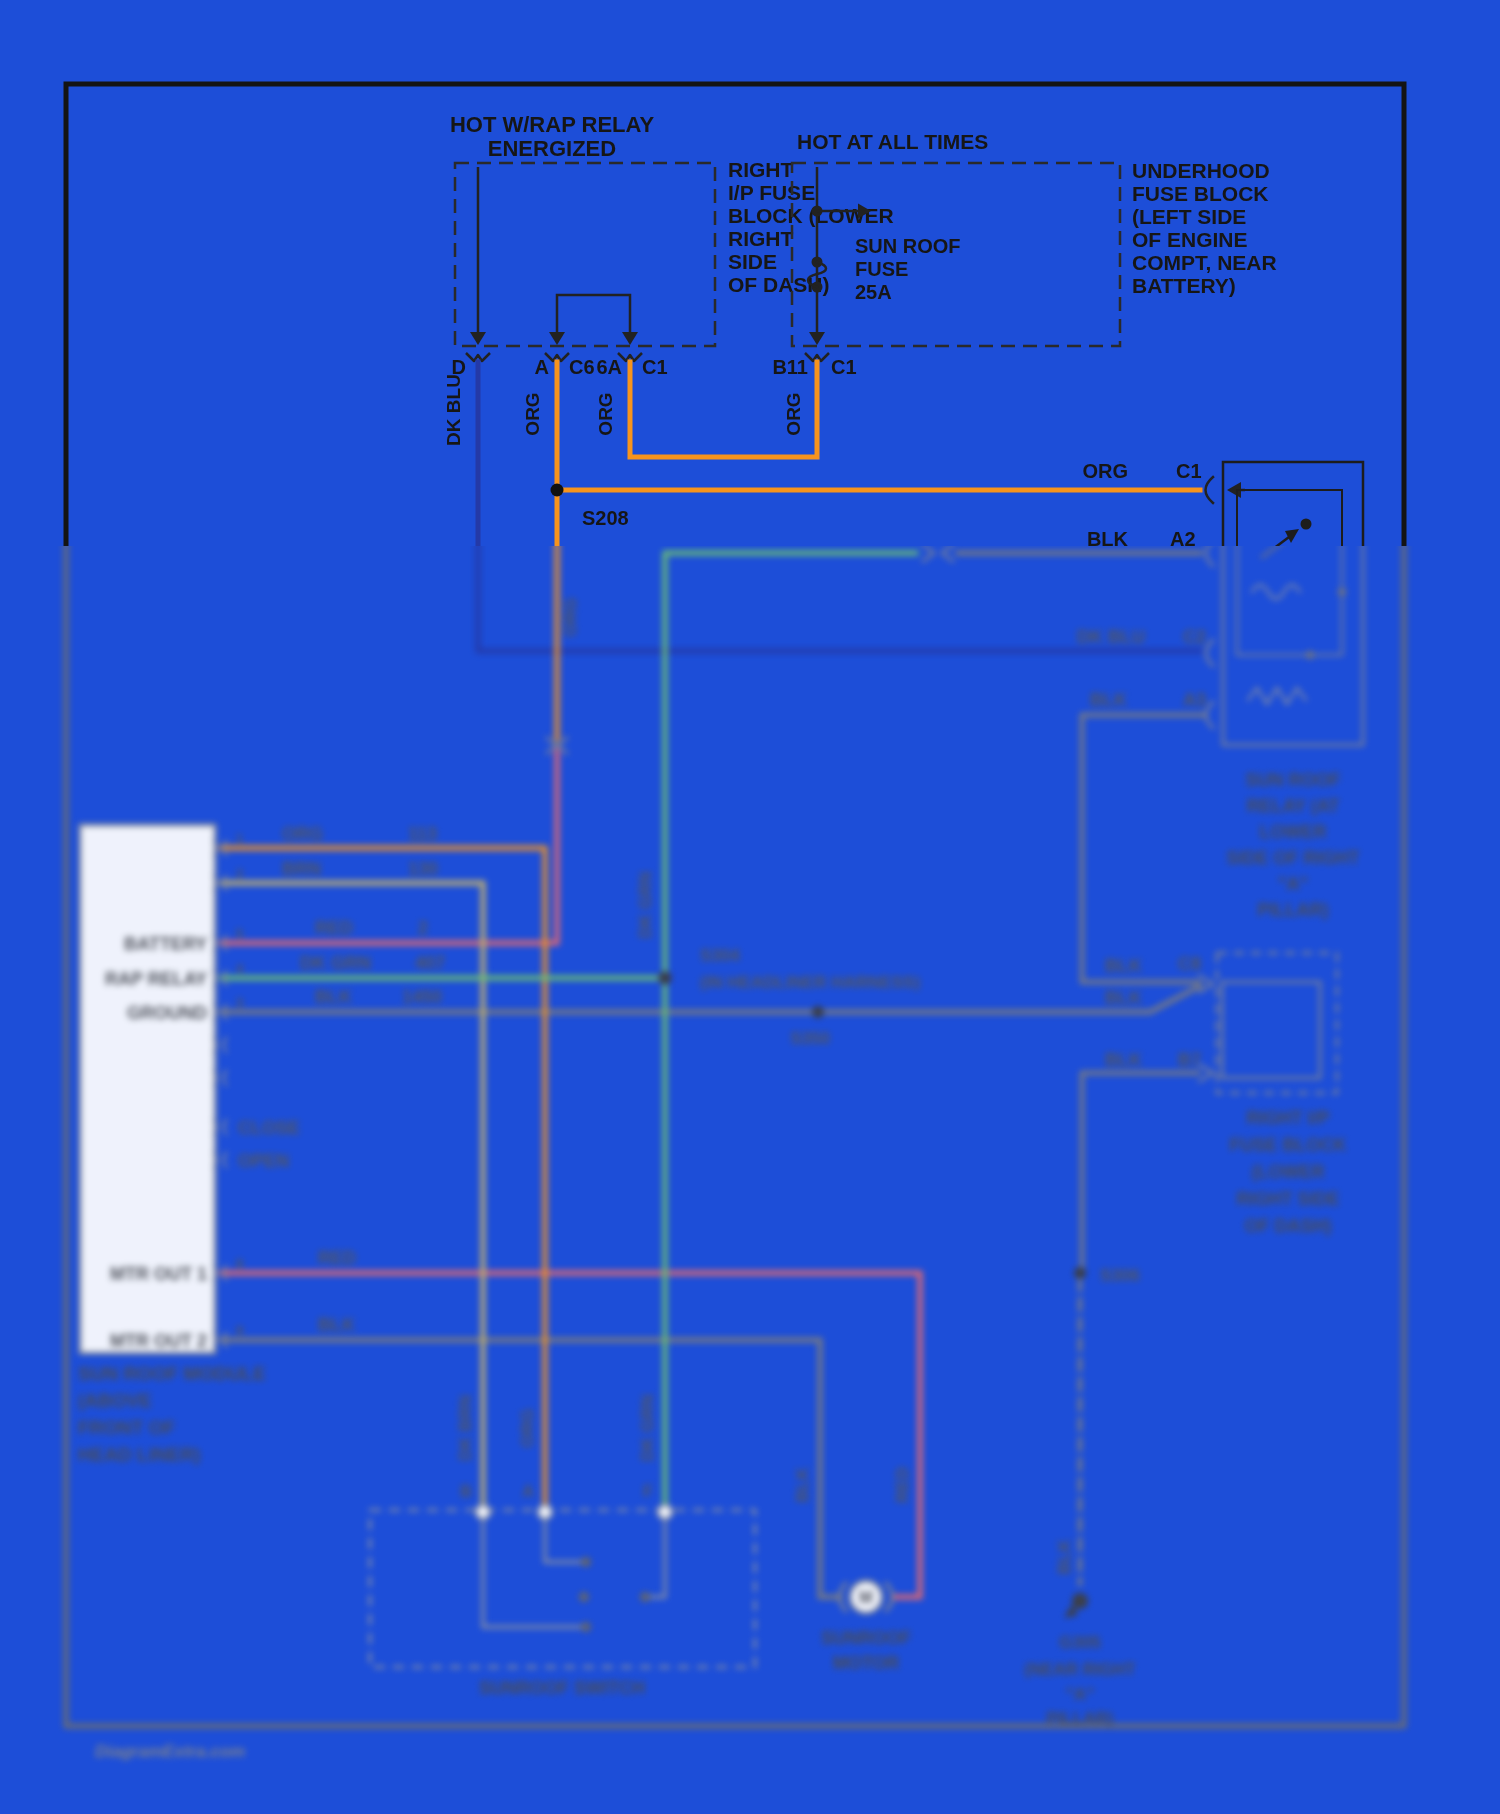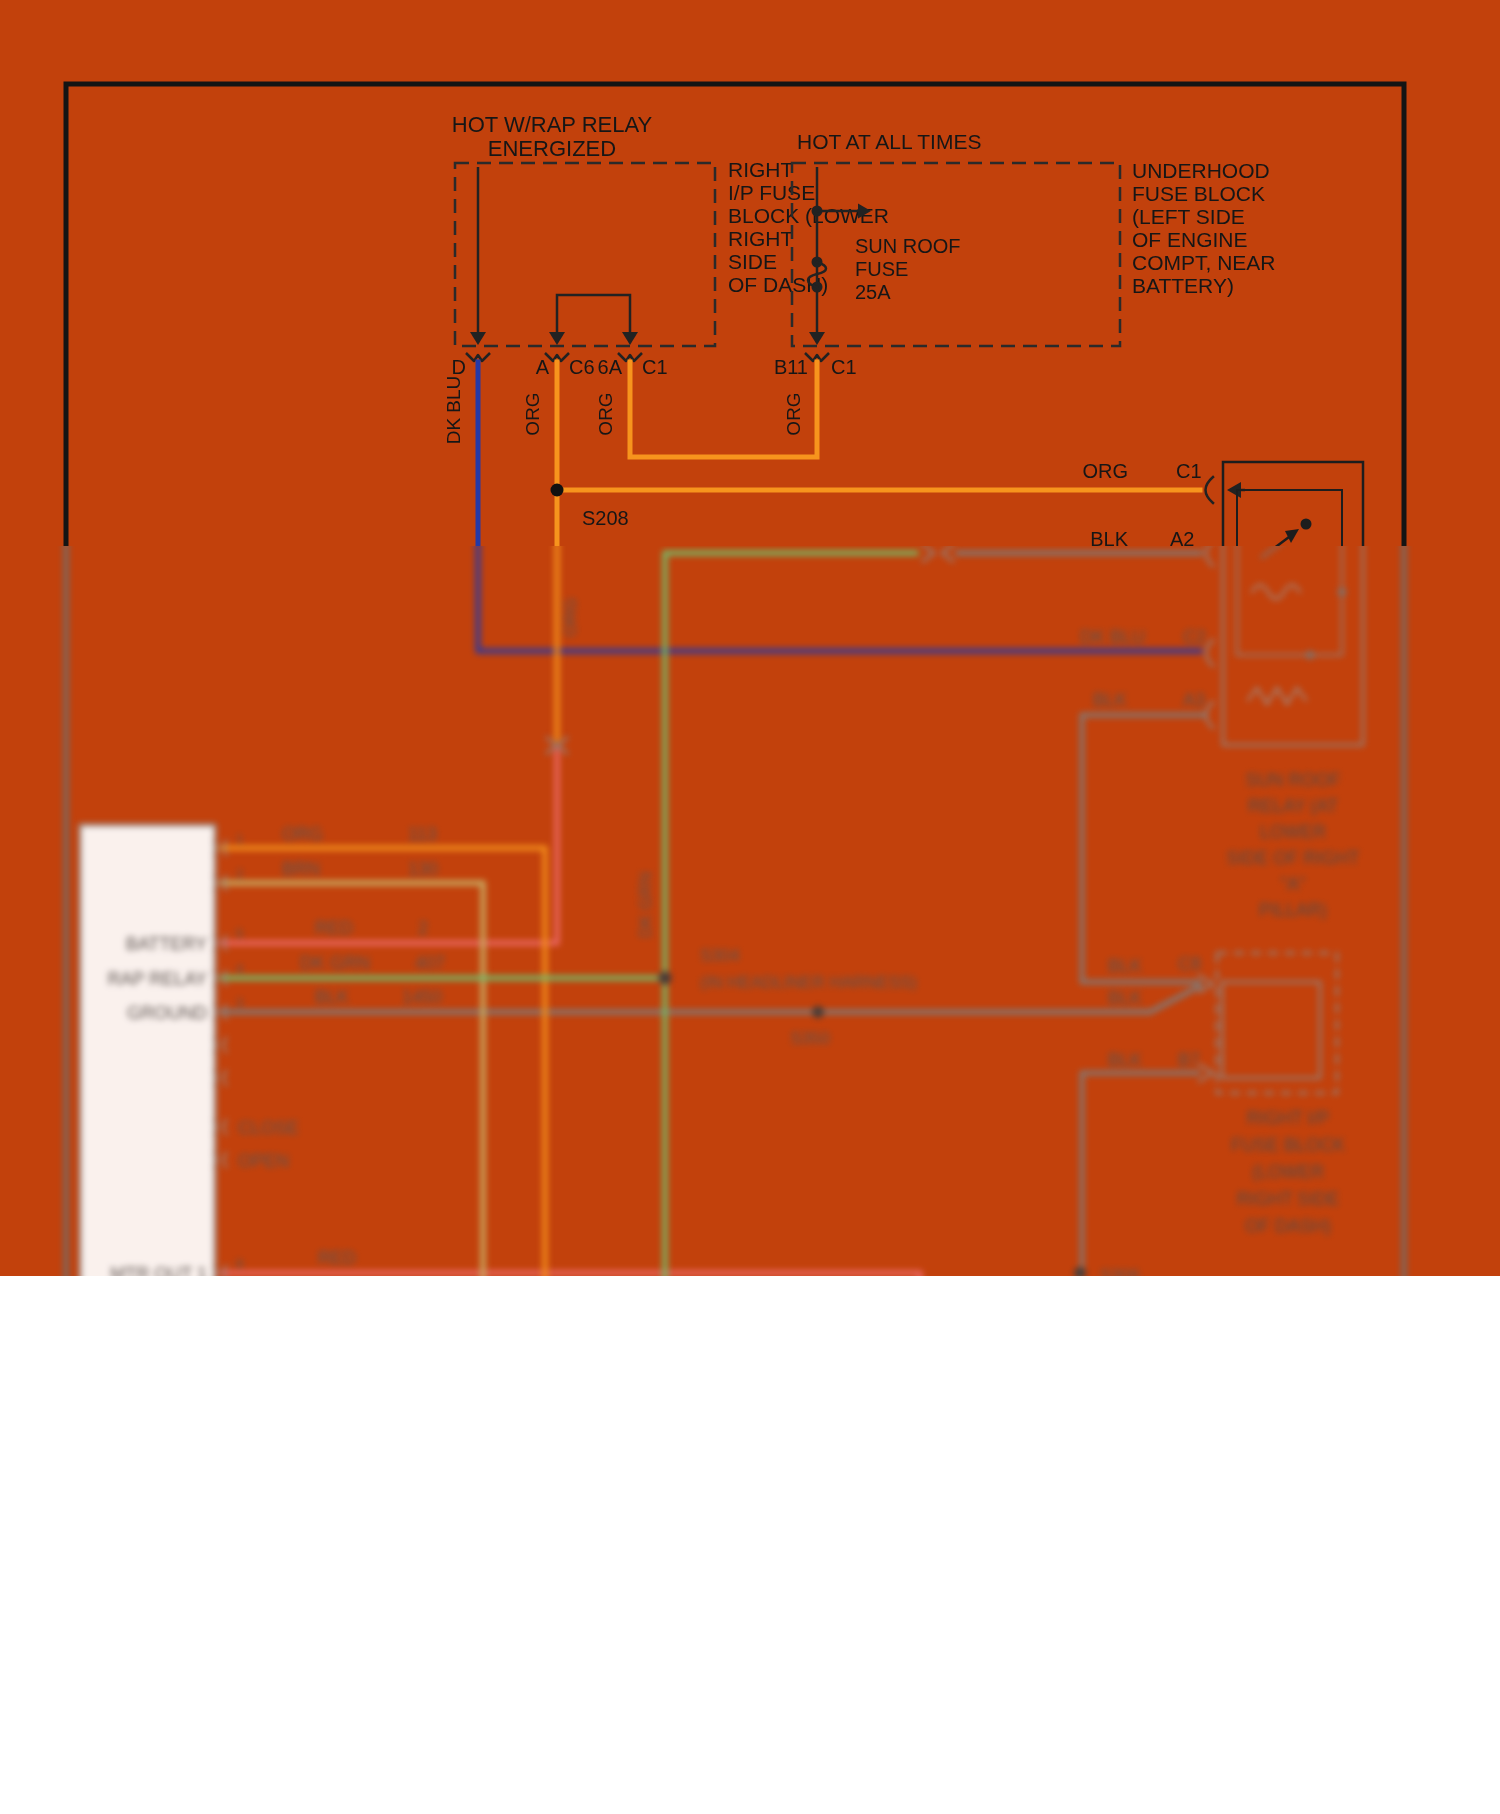--- a/index.html
+++ b/index.html
@@ -1,16 +1,16 @@
 <!DOCTYPE html>
 <html><head>
 <meta charset="utf-8">
 <style>
   html,body{margin:0;padding:0;background:#fff;}
-  #stage{position:relative;width:1500px;height:1276px;background:#c2410c;overflow:hidden;}
+  #stage{position:relative;width:1500px;height:1814px;background:#1d4ed8;overflow:hidden;font-weight:bold;}
   svg{position:absolute;top:0;left:0;}
   #sharp{clip-path:inset(0 0 1268px 0);}
   #blur{clip-path:inset(546px 0 0 0);filter:blur(3.4px);opacity:.93;}
   text{font-family:"Liberation Sans","DejaVu Sans",sans-serif;fill:#161616;}
   .s22{font-size:22px}.s21{font-size:21px}.s20{font-size:20px}.s19{font-size:19px}
   .s18{font-size:18px}.s17{font-size:17px}.s16{font-size:16px}.s13{font-size:13px}
   .mid{text-anchor:middle}.end{text-anchor:end}
   .b{fill:#565656}.b2{fill:#4d4d4d}.it{font-style:italic;fill:#858585}
   .w{fill:none;stroke-linecap:square}
   .gry{stroke:#7d7d7d}.gry2{stroke:#9a9a9a}

